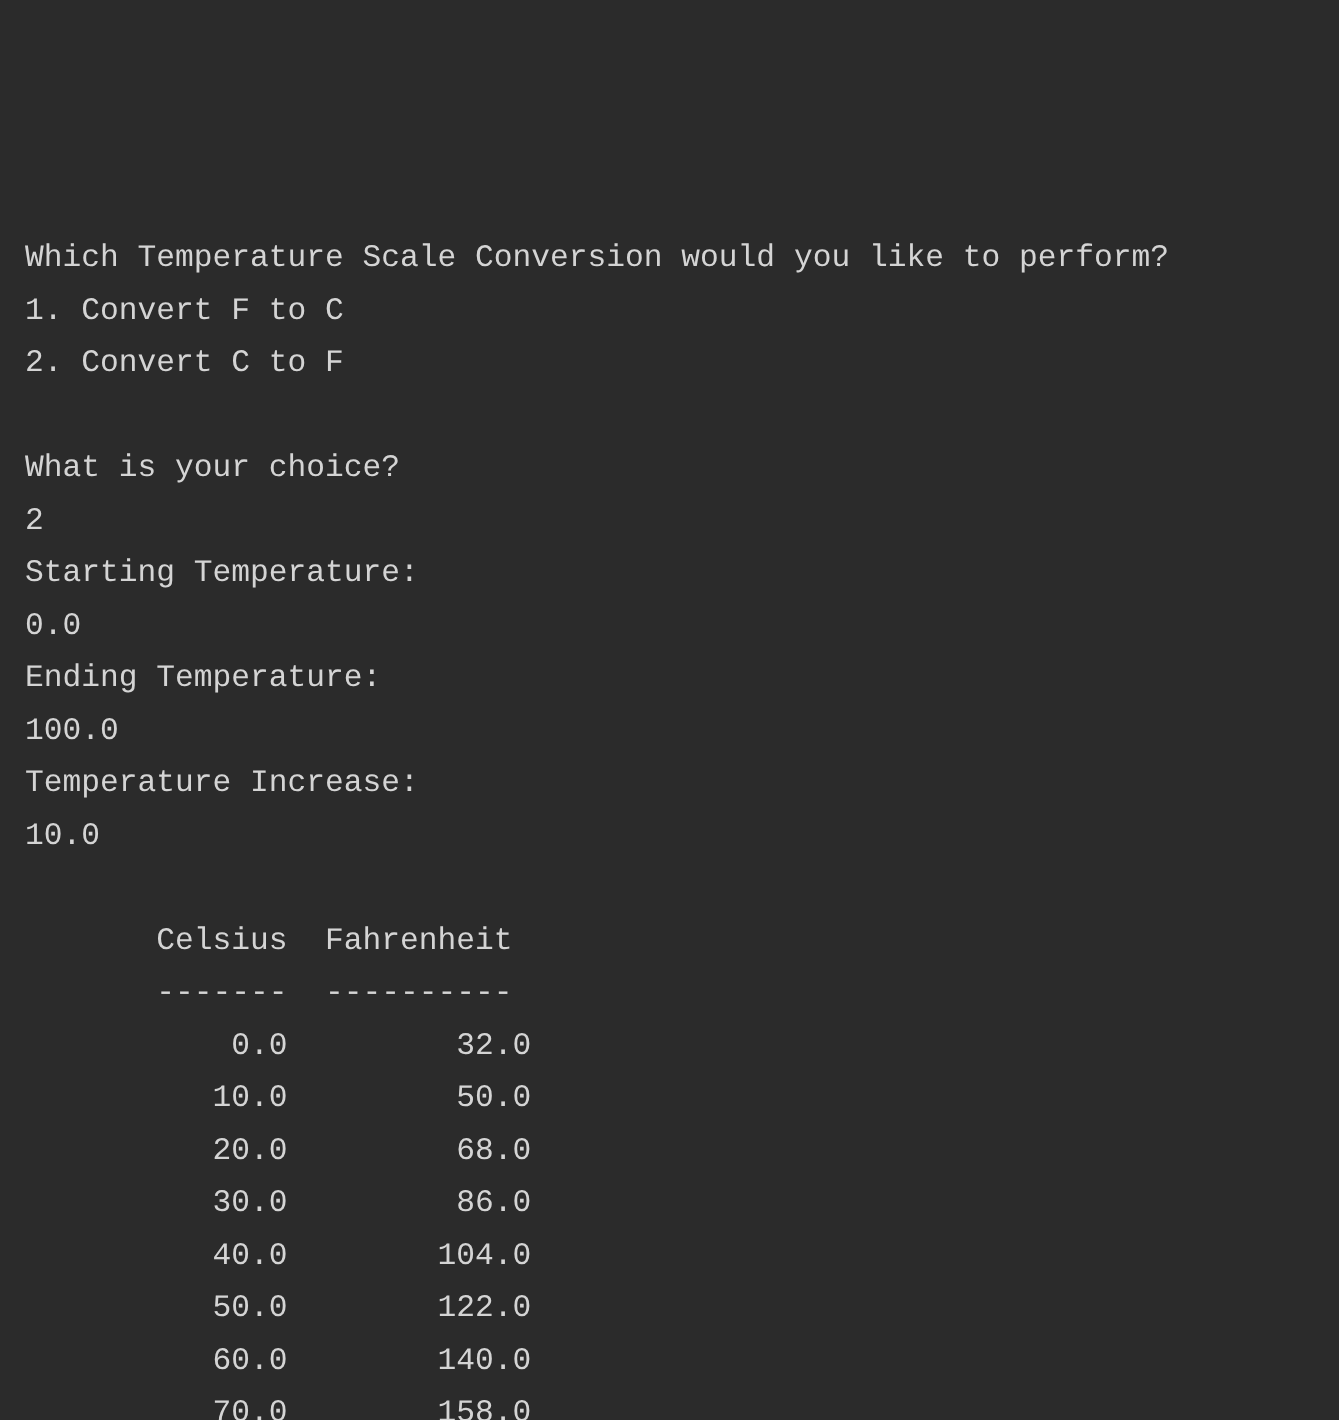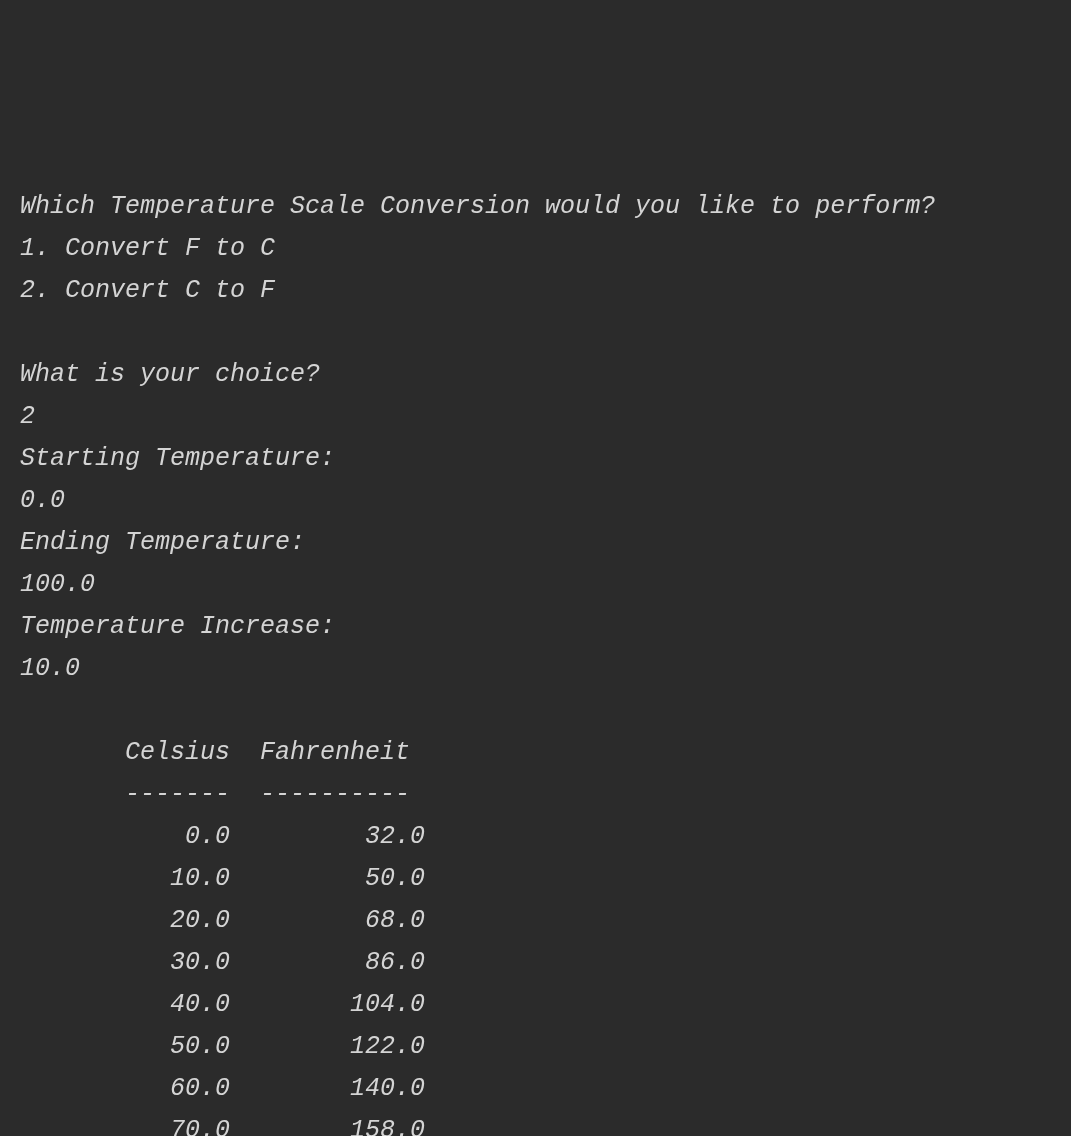--- a/index.html
+++ b/index.html
@@ -14,21 +14,20 @@
       font-size: 25px;
       line-height: 1.68;
       padding: 18px 20px;
       white-space: pre;
       width: 1071px;
       height: 1136px;
       overflow: hidden;
     }
     .terminal-line {
       display: block;
-      font-style: italic;
     }
   </style>
 </head>
 <body>
 
 
 
 <span class="terminal-line">Which Temperature Scale Conversion would you like to perform?</span><span class="terminal-line">1. Convert F to C</span><span class="terminal-line">2. Convert C to F</span><span class="terminal-line"> </span><span class="terminal-line">What is your choice?</span><span class="terminal-line">2</span><span class="terminal-line">Starting Temperature:</span><span class="terminal-line">0.0</span><span class="terminal-line">Ending Temperature:</span><span class="terminal-line">100.0</span><span class="terminal-line">Temperature Increase:</span><span class="terminal-line">10.0</span><span class="terminal-line"> </span><span class="terminal-line" id="table-header">       Celsius  Fahrenheit</span><span class="terminal-line" id="table-divider">       -------  ----------</span><span id="table-body"><span class="terminal-line">           0.0         32.0</span><span class="terminal-line">          10.0         50.0</span><span class="terminal-line">          20.0         68.0</span><span class="terminal-line">          30.0         86.0</span><span class="terminal-line">          40.0        104.0</span><span class="terminal-line">          50.0        122.0</span><span class="terminal-line">          60.0        140.0</span><span class="terminal-line">          70.0        158.0</span></span>
 
 

